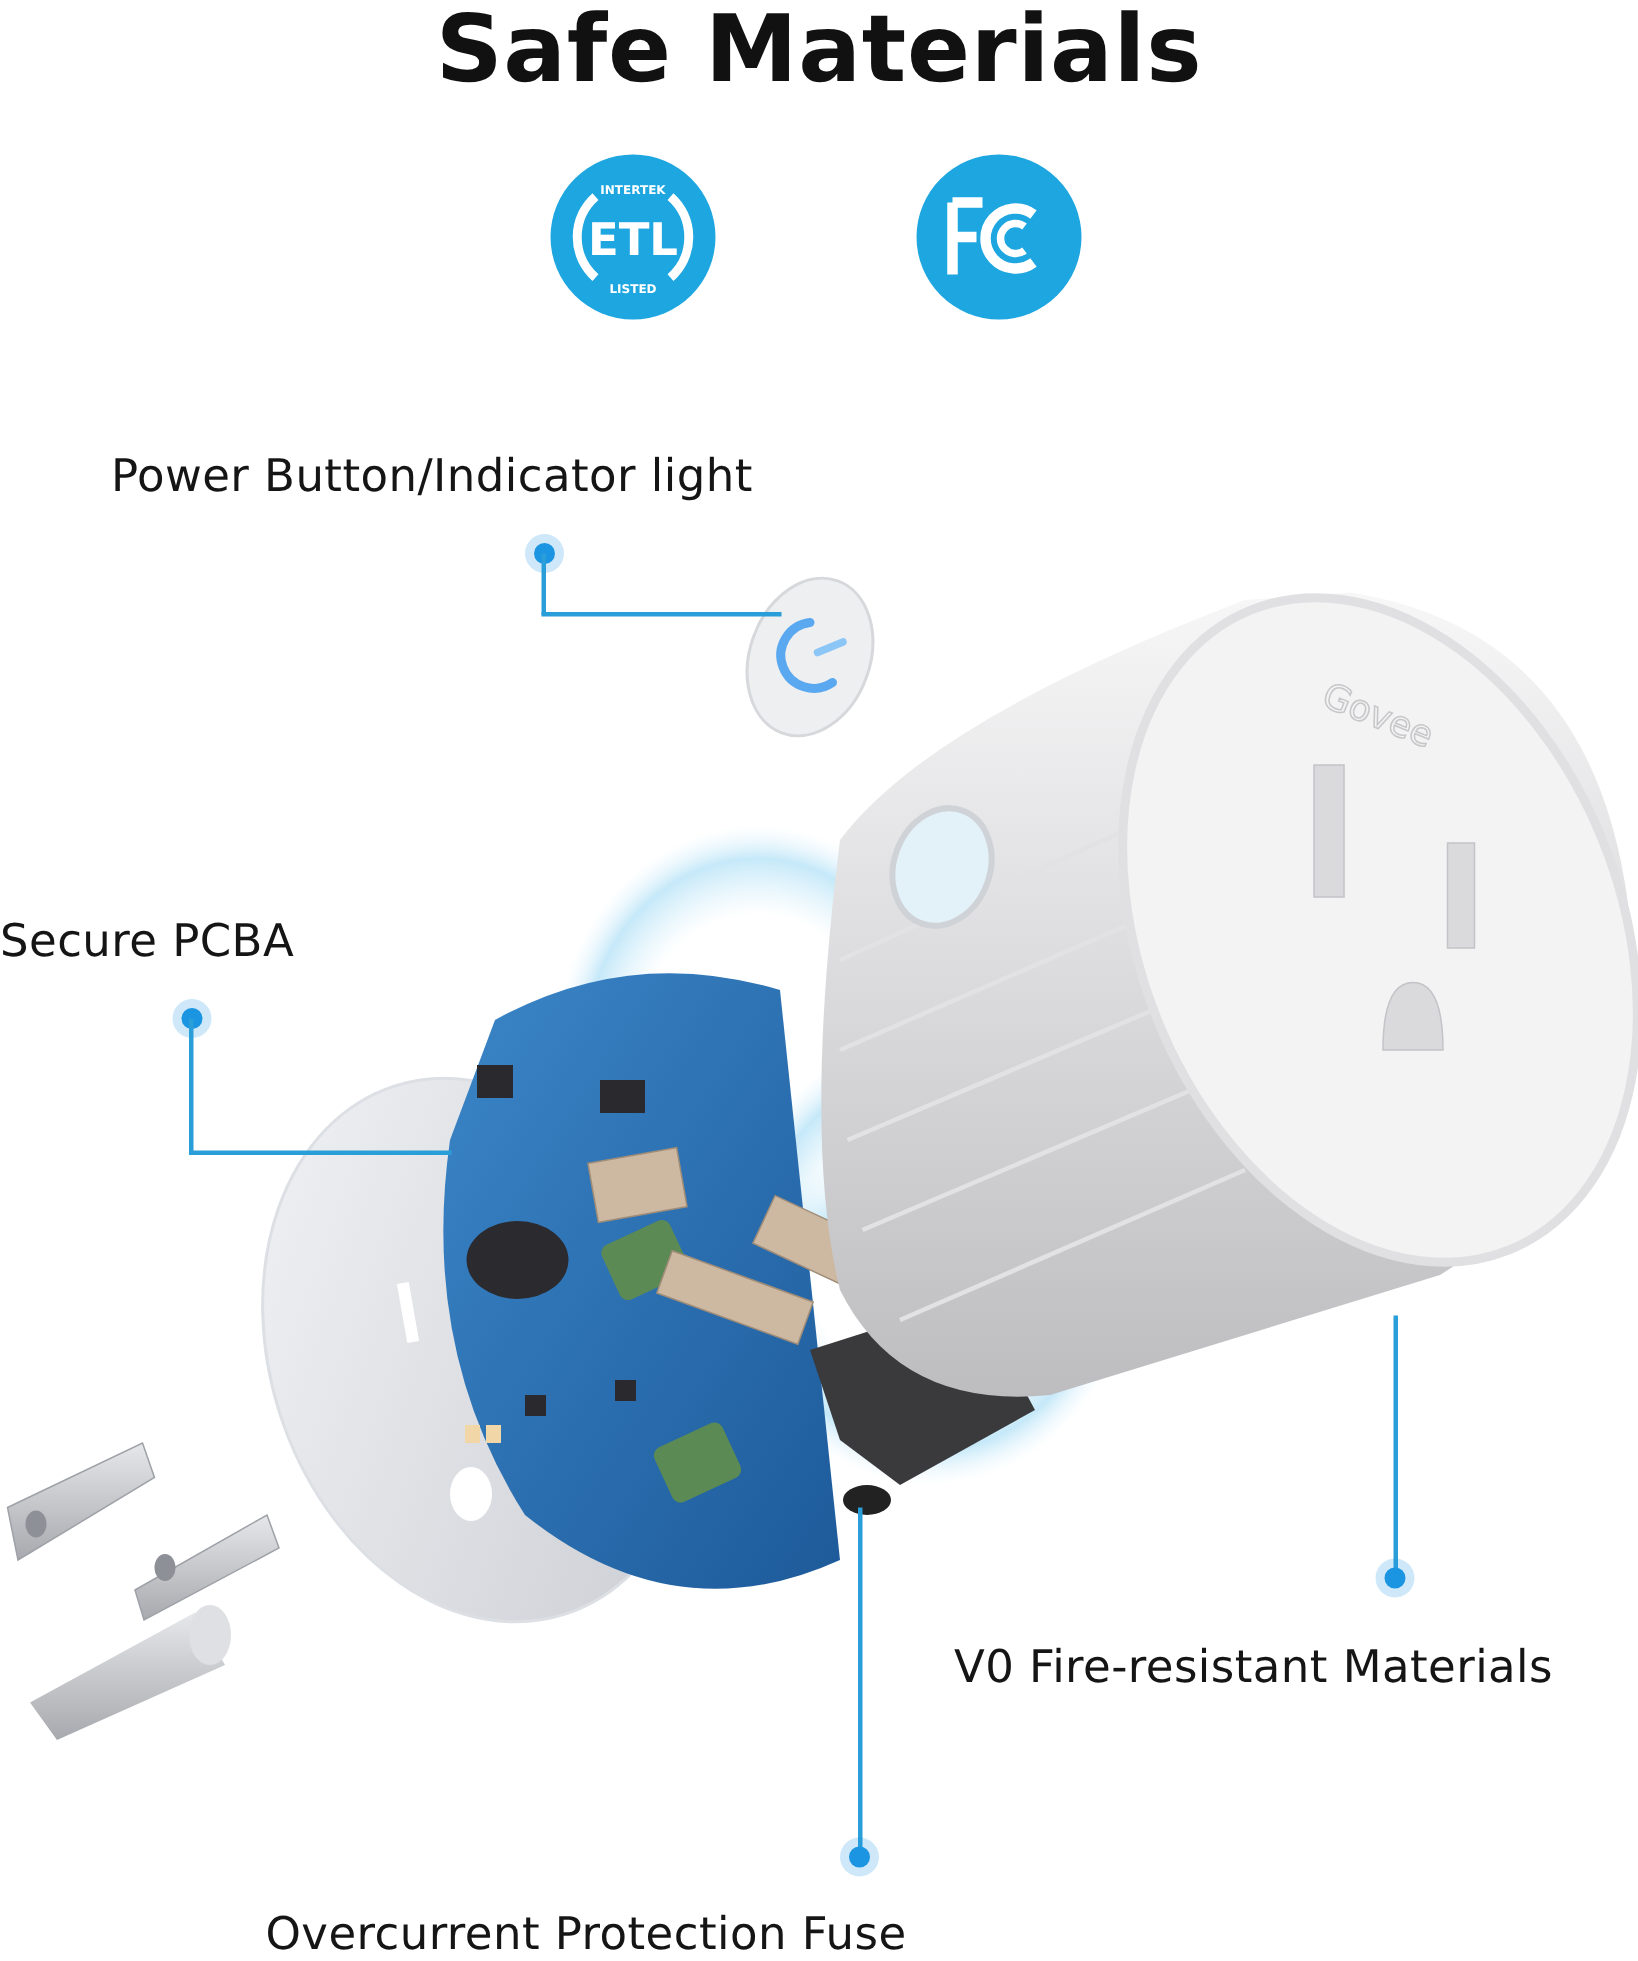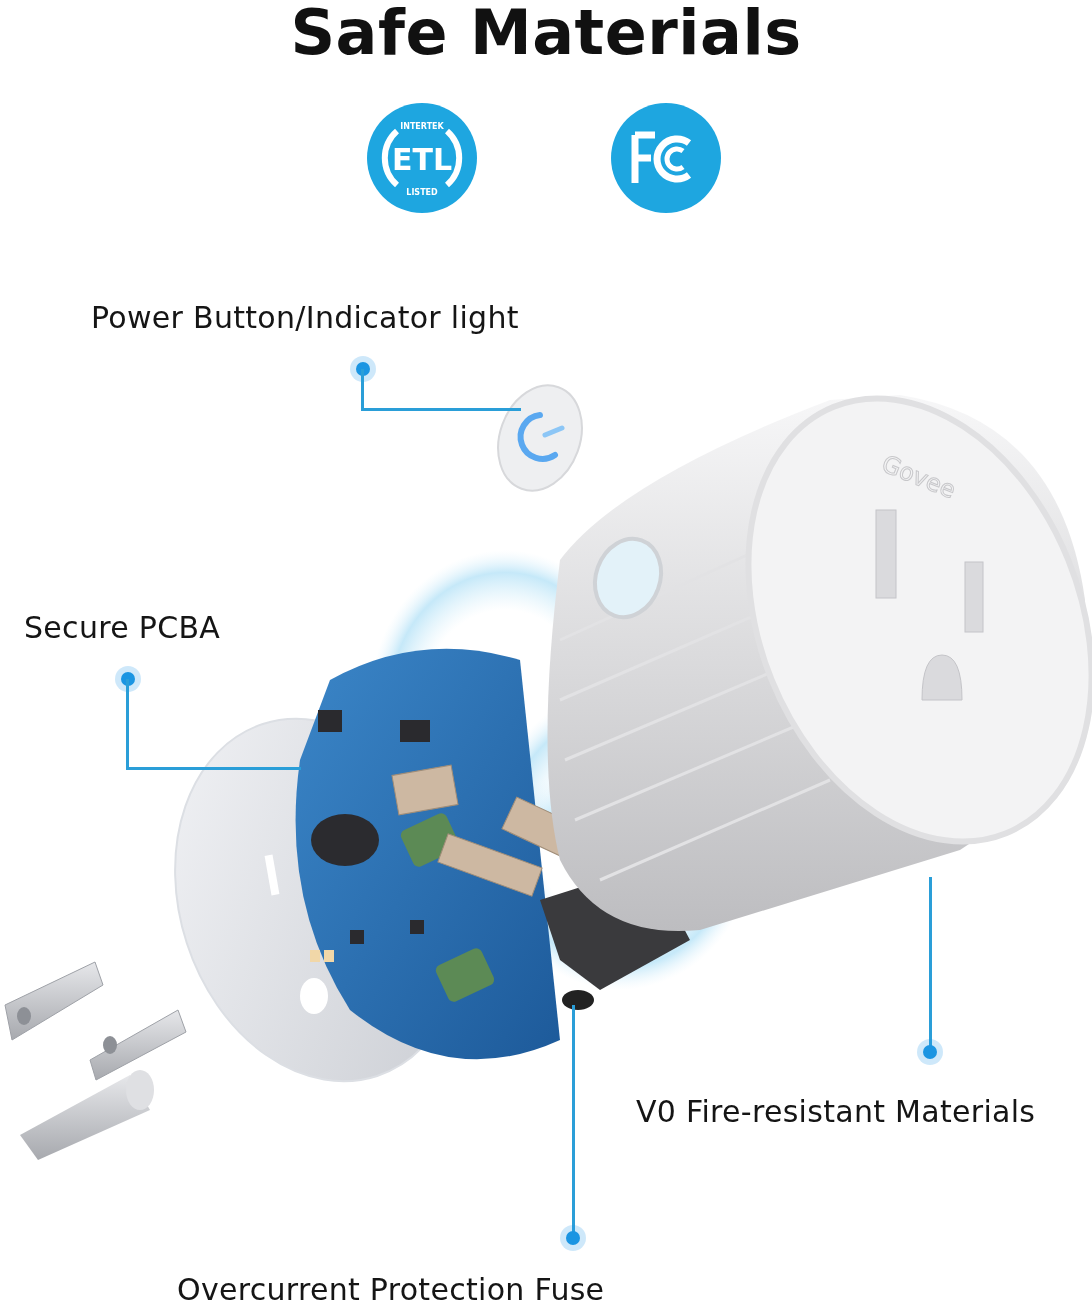--- a/index.html
+++ b/index.html
@@ -116,26 +116,26 @@
   <text x="880" y="470" font-family="DejaVu Sans, sans-serif" font-size="24" fill="none" stroke="#c7c7ca" stroke-width="1" transform="rotate(22 880 470)">Govee</text>
   <rect x="876" y="510" width="20" height="88" fill="#dadadd" stroke="#c4c4c8"></rect>
   <rect x="965" y="562" width="18" height="70" fill="#dadadd" stroke="#c4c4c8"></rect>
   <path d="M922 700 Q922 655 942 655 Q962 655 962 700 Z" fill="#dadadd" stroke="#c4c4c8"></path>
 
   <ellipse cx="540" cy="438" rx="40" ry="54" transform="rotate(20 540 438)" fill="#eeeff1" stroke="#d7d8db" stroke-width="2"></ellipse>
   <path d="M540 415 A22 22 0 1 0 555 455" fill="none" stroke="#5aa8f0" stroke-width="6" stroke-linecap="round"></path>
   <path d="M545 435 L562 428" stroke="#8cc6f6" stroke-width="5" stroke-linecap="round"></path>
 </svg>
 
-<div class="abs label" style="left:91px; top:300px;">Power Button/Indicator light</div>
+<div class="abs label" style="left:74px; top:300px;">Power Button/Indicator light</div>
 <div class="abs dot" style="left:350px; top:356px;"></div>
 <div class="abs line" style="left:361px; top:369px; width:3px; height:41px;"></div>
 <div class="abs line" style="left:361px; top:408px; width:160px; height:3px;"></div>
 
-<div class="abs label" style="left:24px; top:610px;text-align:right;">Secure PCBA</div>
+<div class="abs label" style="left:0; top:610px;text-align:right;">Secure PCBA</div>
 <div class="abs dot" style="left:115px; top:666px;"></div>
 <div class="abs line" style="left:126px; top:679px; width:3px; height:91px;"></div>
 <div class="abs line" style="left:126px; top:767px; width:175px; height:3px;"></div>
 
 <div class="abs line" style="left:929px; top:877px; width:3px; height:170px;"></div>
 <div class="abs dot" style="left:917px; top:1039px;"></div>
 <div class="abs label" style="left:636px; top:1094px;">V0 Fire-resistant Materials</div>
 
 <div class="abs line" style="left:572px; top:1005px; width:3px; height:230px;"></div>
 <div class="abs dot" style="left:560px; top:1225px;"></div>

